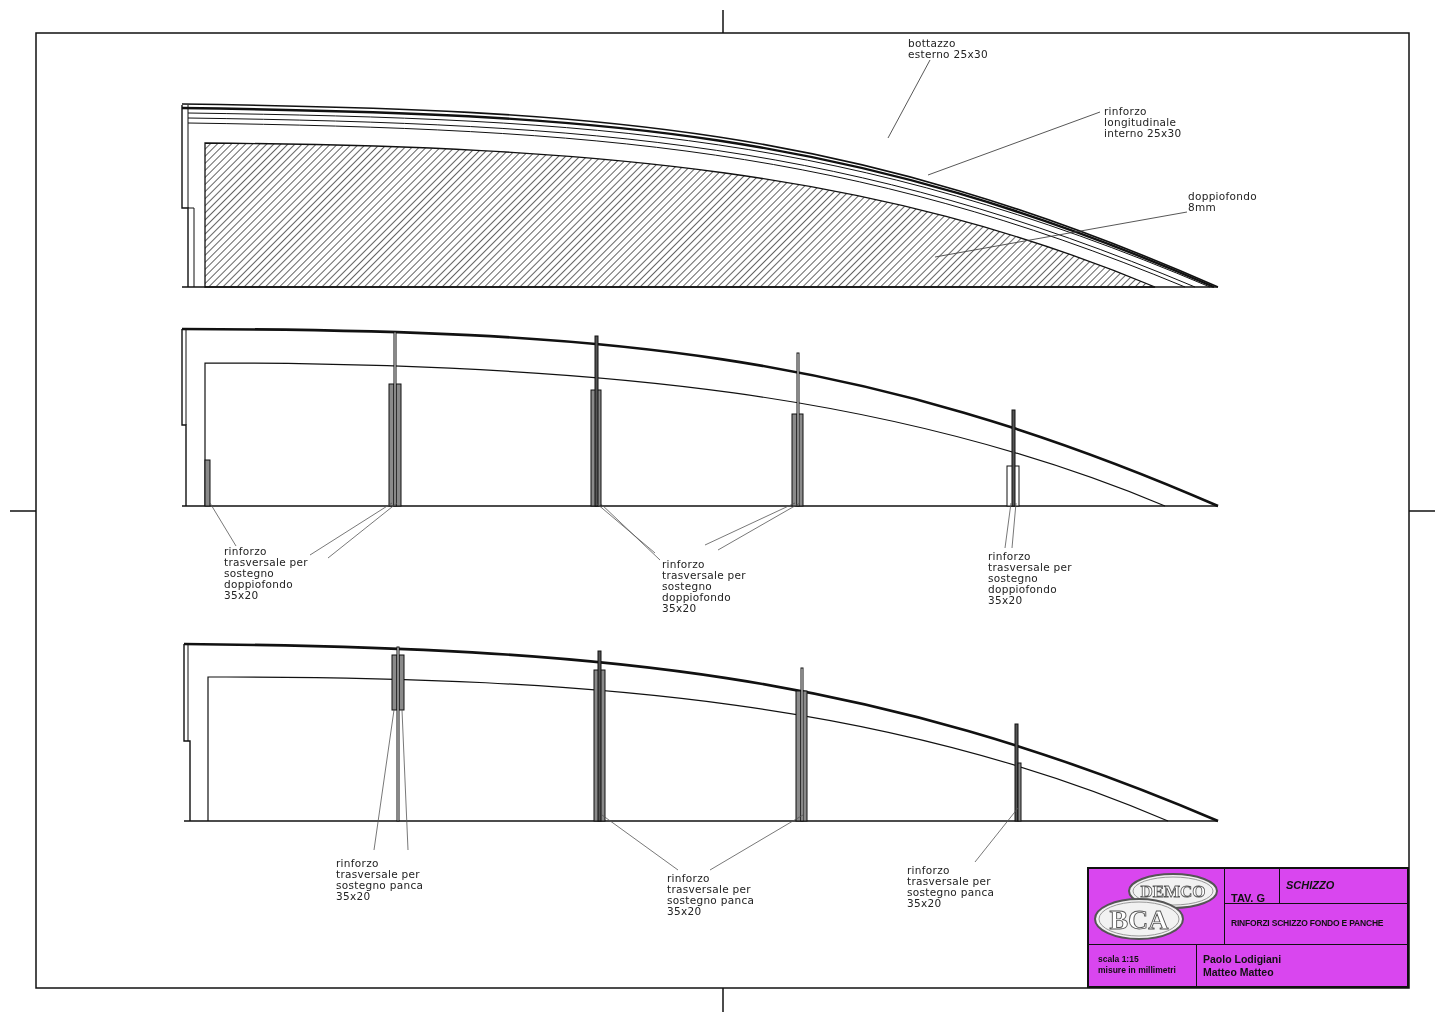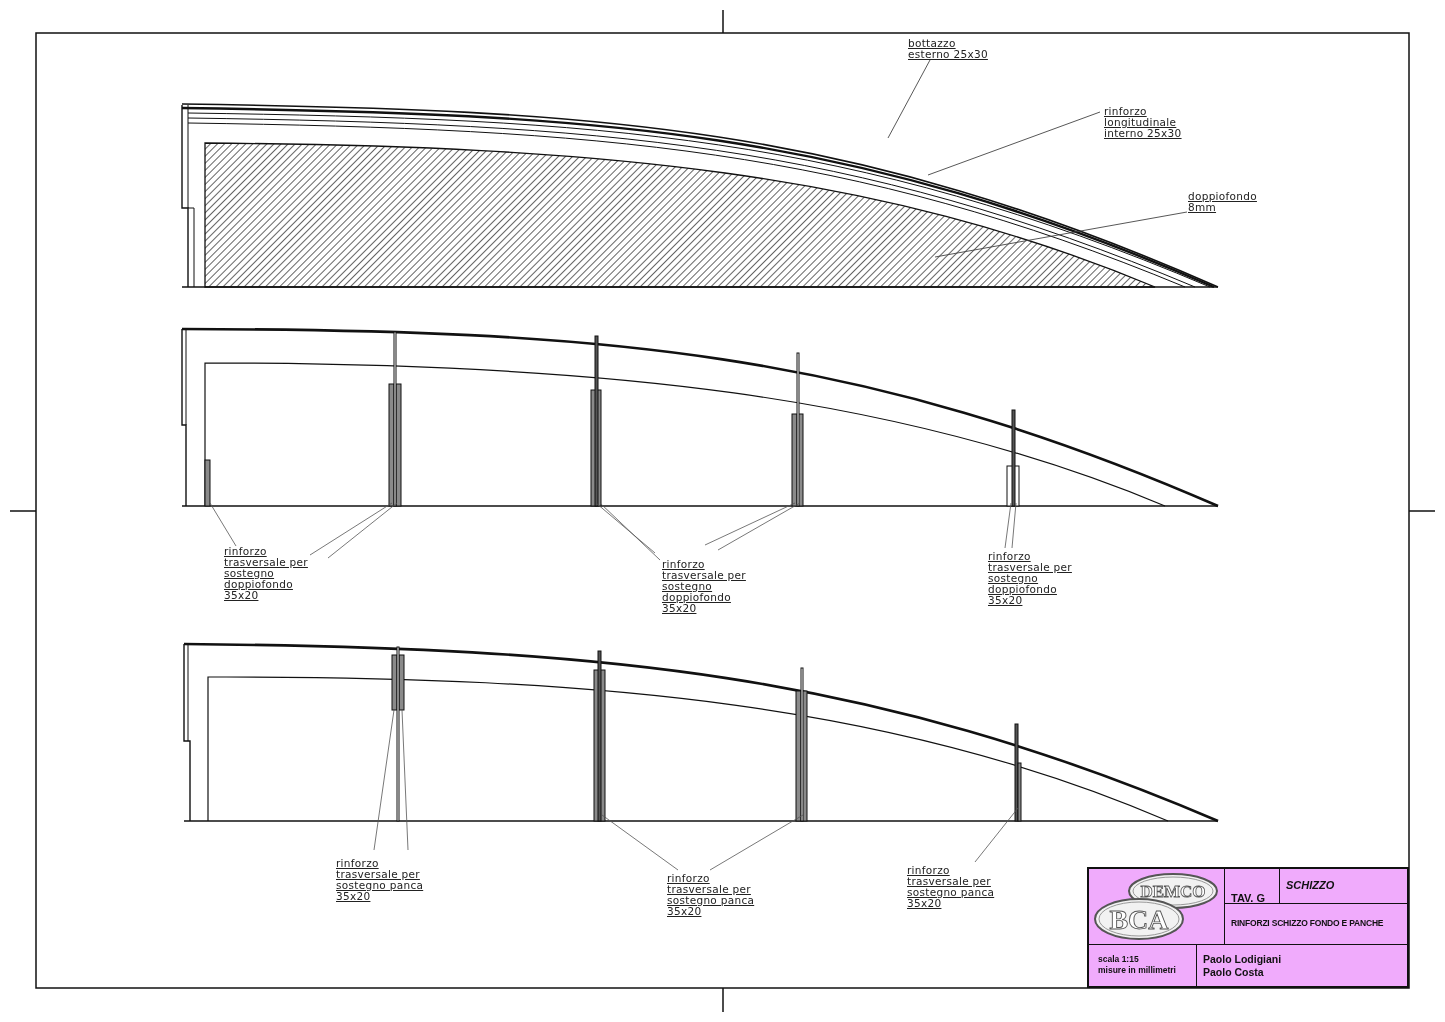--- a/index.html
+++ b/index.html
@@ -1,19 +1,19 @@
 <!DOCTYPE html>
 <html><head>
 <meta charset="utf-8">
 <style>
   html, body { margin: 0; padding: 0; background: #ffffff; }
   body { width: 1445px; height: 1022px; position: relative; overflow: hidden; font-family: "DejaVu Sans", sans-serif; }
   #sheet { position: absolute; left: 0; top: 0; width: 1445px; height: 1022px; }
-  .lbl { position: absolute; font-family: "DejaVu Sans", sans-serif; font-size: 10.5px; line-height: 11px; color: #222; white-space: pre; letter-spacing: 0.3px; text-decoration: underline; }
-  .tb { position: absolute; left: 1087px; top: 867px; width: 322px; height: 121px; border: 2px solid #111; box-sizing: border-box; background: #f0abfc; }
+  .lbl { position: absolute; font-family: "DejaVu Sans", sans-serif; font-size: 10.5px; line-height: 11px; color: #222; white-space: pre; letter-spacing: 0.3px; }
+  .tb { position: absolute; left: 1087px; top: 867px; width: 322px; height: 121px; border: 2px solid #111; box-sizing: border-box; background: #d946ef; }
   .tb .cell { position: absolute; box-sizing: border-box; font-family: "Liberation Sans", sans-serif; font-weight: bold; color: #111; }
   .tb .logo { left: 0; top: 0; width: 136px; height: 76px; border-right: 1.5px solid #111; border-bottom: 1.5px solid #111; }
   .tb .tav { left: 136px; top: 0; width: 55px; height: 35px; border-right: 1.5px solid #111; border-bottom: 1.5px solid #111; font-size: 11px; padding: 23px 0 0 6px; }
   .tb .schizzo { left: 191px; top: 0; width: 129px; height: 35px; border-bottom: 1.5px solid #111; font-size: 11px; padding: 10px 0 0 6px; font-style: italic; }
   .tb .subtitle { left: 136px; top: 35px; width: 184px; height: 41px; border-bottom: 1.5px solid #111; font-size: 8.5px; padding: 14px 0 0 6px; letter-spacing: -0.2px; }
   .tb .scale { left: 0; top: 76px; width: 108px; height: 43px; border-right: 1.5px solid #111; font-size: 8.5px; padding: 9px 0 16px 9px; line-height: 11px; }
   .tb .authors { left: 108px; top: 76px; width: 212px; height: 43px; font-size: 10.5px; padding: 8px 0 6px 6px; line-height: 13px; }
   .logo svg { position: absolute; left: 0; top: 0; }
 </style>
 </head>
@@ -169,15 +169,15 @@
   </div>
   <div class="cell tav">TAV. G</div>
   <div class="cell schizzo">SCHIZZO</div>
   <div class="cell subtitle">RINFORZI SCHIZZO FONDO E PANCHE</div>
   <div class="cell scale">
     <div>scala 1:15</div>
     <div>misure in millimetri</div>
   </div>
   <div class="cell authors">
     <div>Paolo Lodigiani</div>
-    <div>Paolo Costa</div>
+    <div>Matteo Matteo</div>
   </div>
 </div>
 
 </body></html>

